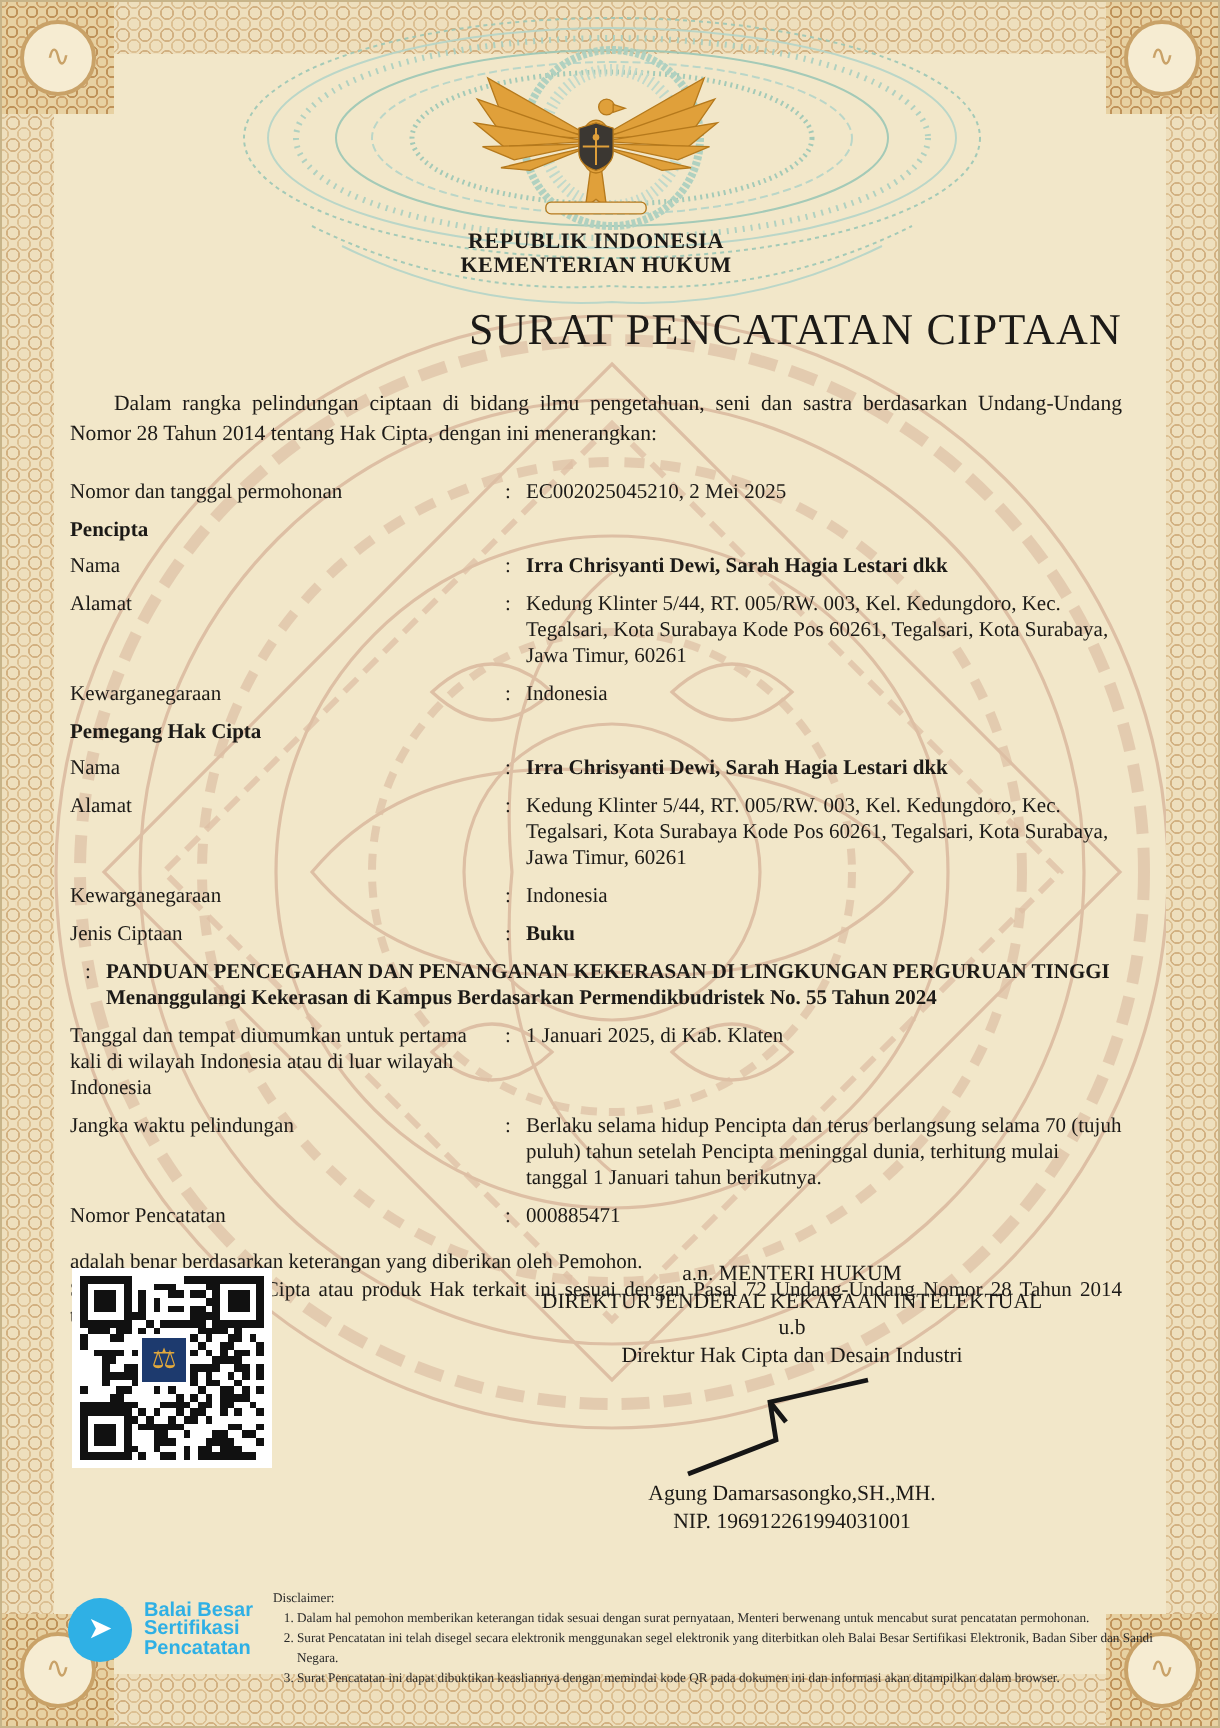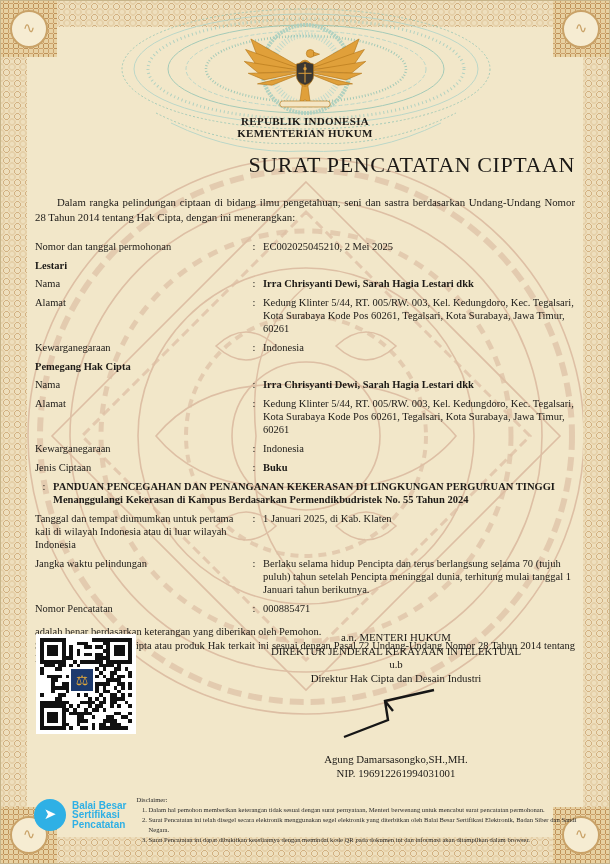--- a/index.html
+++ b/index.html
@@ -38,21 +38,21 @@
     color:#c9a268;font-size:15px;line-height:32px;text-align:center;
     font-family:"DejaVu Sans",sans-serif;
   }
   
   .rosette{position:absolute;left:115px;top:2px;z-index:2;opacity:.9;}
   .watermark{position:absolute;left:15px;top:145px;z-index:0;opacity:.5;}
   .emblem{display:block;margin:0 auto;position:relative;z-index:3;}
   
   .content{
     position:absolute;inset:0;z-index:3;
-    padding:26px 34px 0 34px;box-sizing:border-box;
+    padding:26px 48px 0 34px;box-sizing:border-box;
   }
   .ministry{
     text-align:center;font-weight:bold;font-size:11px;line-height:12px;
     letter-spacing:.3px;margin-top:2px;
   }
   .doc-title{
     text-align:right;font-weight:normal;font-size:22px;letter-spacing:.6px;
     margin-top:13px;
   }
   .intro{
@@ -66,21 +66,21 @@
   .row .val{flex:1;}
   .row.bold-val .val{font-weight:bold;}
   .section-hdr{font-weight:bold;margin-bottom:5px;}
   .closing{font-size:10.5px;line-height:13.5px;margin-top:10px;text-align:justify;}
   
   .sig-block{
     position:absolute;left:205px;top:630px;width:380px;z-index:4;
     text-align:center;font-size:10.8px;line-height:13.5px;
   }
   .sig-stroke{display:block;margin:2px auto 0 auto;}
-  .sig-name{margin-top:14px;}
+  .sig-name{margin-top:2px;}
   
   .qr-wrap{
     position:absolute;left:35px;top:633px;z-index:4;
     background:#ffffff;padding:4px;width:92px;height:92px;
   }
   .qr-grid{
     position:relative;width:92px;height:92px;
     display:grid;grid-template-columns:repeat(25,1fr);grid-template-rows:repeat(25,1fr);
   }
   .qr-grid .m{background:#111;}
@@ -203,21 +203,21 @@
     <div class="doc-title">SURAT PENCATATAN CIPTAAN</div>
 
     <div class="intro">Dalam rangka pelindungan ciptaan di bidang ilmu pengetahuan, seni dan sastra berdasarkan Undang-Undang Nomor 28 Tahun 2014 tentang Hak Cipta, dengan ini menerangkan:</div>
 
     <div class="rows">
       <div class="row">
         <span class="lbl">Nomor dan tanggal permohonan</span>
           <span class="colon">:</span>
         <span class="val">EC002025045210, 2 Mei 2025</span>
       </div>
-      <div class="section-hdr">Lestari</div>
+      <div class="section-hdr">Pencipta</div>
       <div class="row bold-val">
         <span class="lbl">Nama</span>
           <span class="colon">:</span>
         <span class="val">Irra Chrisyanti Dewi, Sarah Hagia Lestari dkk</span>
       </div>
       <div class="row">
         <span class="lbl">Alamat</span>
           <span class="colon">:</span>
         <span class="val">Kedung Klinter 5/44, RT. 005/RW. 003, Kel. Kedungdoro, Kec. Tegalsari, Kota Surabaya Kode Pos 60261, Tegalsari, Kota Surabaya, Jawa Timur, 60261</span>
       </div>

